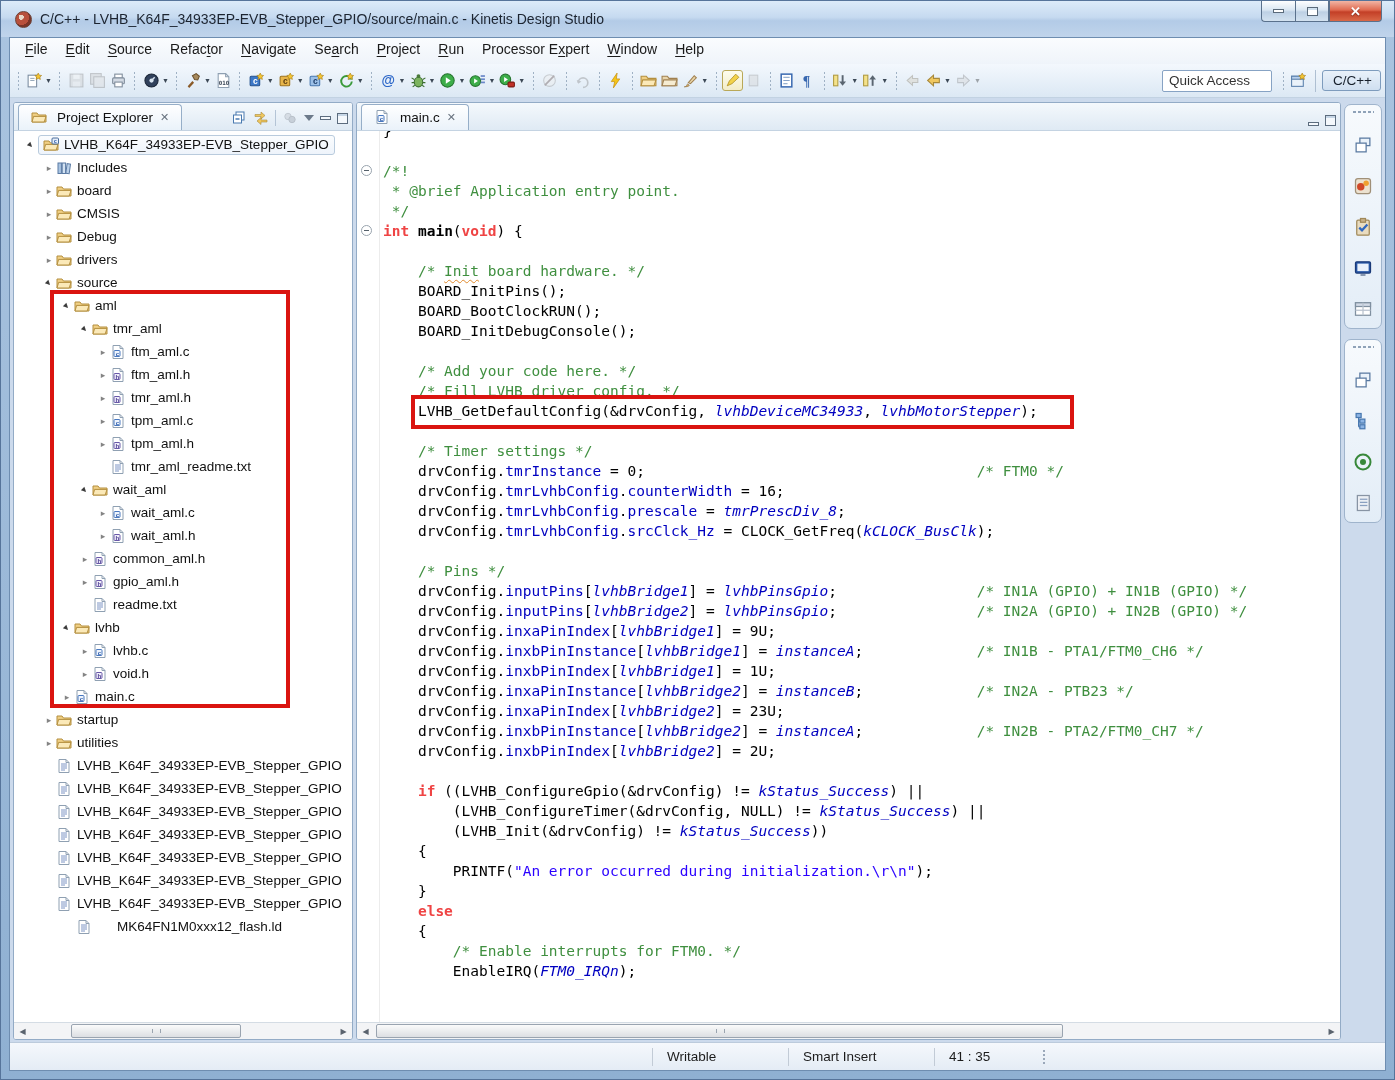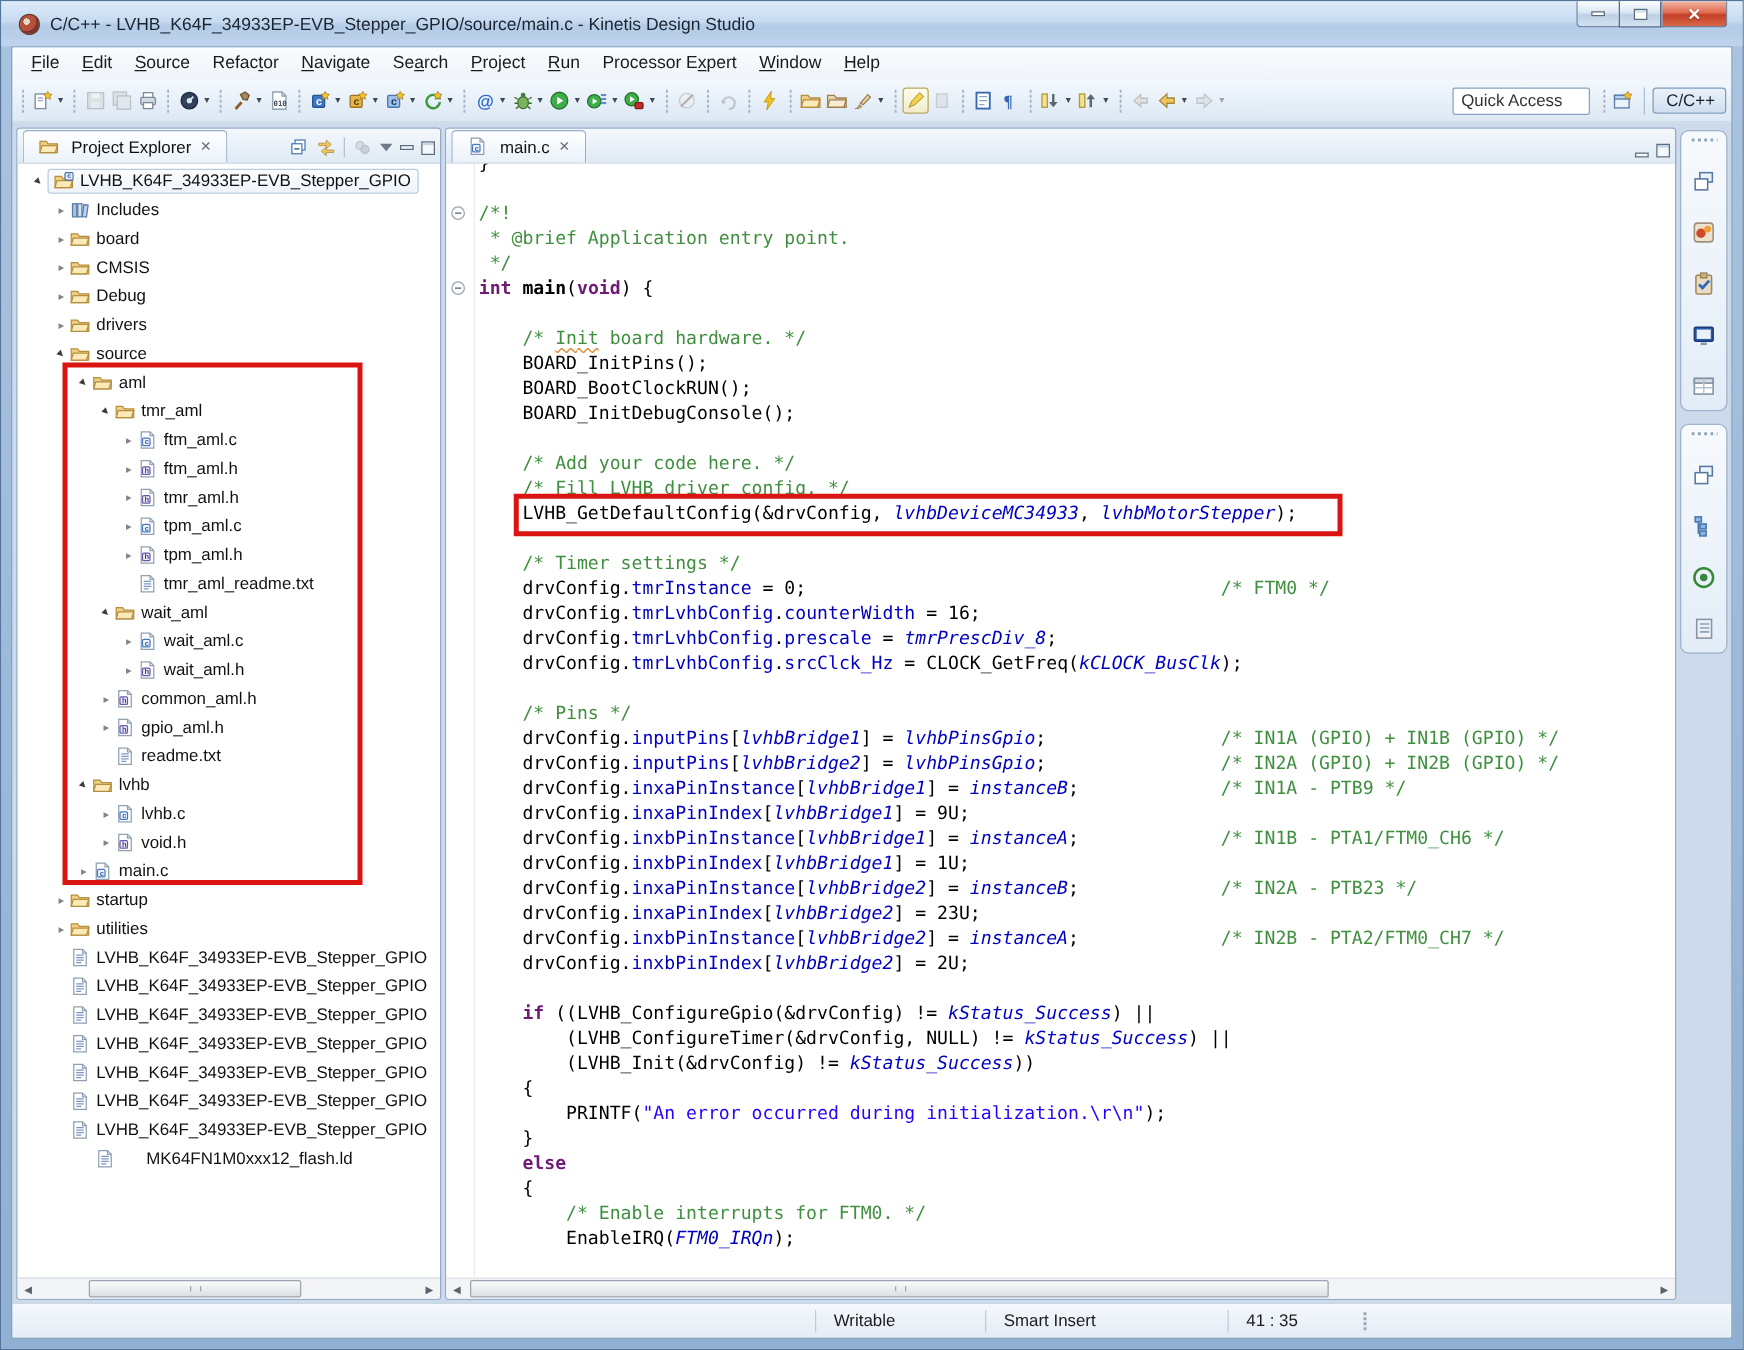--- a/index.html
+++ b/index.html
@@ -100,21 +100,21 @@
   
   .ed-content { flex:1; position:relative; overflow:hidden; background:#fff; }
   .code { position:relative; margin-top:-10px; }
   .gutterline { position:absolute; left:22px; top:0; bottom:0; border-left:1px solid #ececec; }
   .cl { height:20px; display:flex; white-space:pre; font-family:"DejaVu Sans Mono", monospace; font-size:14.5px; line-height:20px; }
   .cl .fold { width:22px; flex:none; position:relative; }
   .fm { position:absolute; left:4px; top:4px; width:11px; height:11px; border:1px solid #99a4ae; border-radius:50%; background:#fff; }
   .fm::after { content:""; position:absolute; left:2px; right:2px; top:4px; border-top:1px solid #55606a; }
   .ct { padding-left:4px; }
   .sp { color:#000; }
-  .sk { color:#701a75; font-weight:bold; }
+  .sk { color:#ef4444; font-weight:bold; }
   .sb2 { color:#000; font-weight:bold; }
   .sc { color:#3f8f3f; }
   .scs { color:#3f8f3f; text-decoration:underline wavy #e08a2e 1px; text-underline-offset:3px; }
   .sf { color:#0000c0; }
   .se { color:#0000c0; font-style:italic; }
   .ss { color:#2a00ff; }
 
   
   .rail { width:38px; flex:none; display:flex; flex-direction:column; gap:10px; padding-top:2px; }
   .stack { border:1px solid #9fb4cc; border-radius:7px; background:linear-gradient(#f7fafd,#e3edf7);
@@ -122,21 +122,21 @@
   .handle { width:22px; height:4px;
             background-image:radial-gradient(circle,#8fa2b8 40%,transparent 45%); background-size:5px 4px; }
   .stack .ic { width:20px; height:20px; }
   .stack .ic svg { width:20px; height:20px; display:block; }
 
   
   .statusbar { height:28px; flex:none; display:flex; align-items:center; font-size:13.5px; color:#1c1c1c;
                background:linear-gradient(#f5f8fc,#e4ecf5); border-top:1px solid #bccbdc; }
   .sb-spacer { width:642px; flex:none; }
   .sb-cell { height:18px; display:flex; align-items:center; padding:0 14px; border-left:1px solid #c2cbd6; flex:none; }
-  .sb-w { width:136px; } .sb-i { width:146px; } .sb-p { width:106px;margin-left:48px; }
+  .sb-w { width:136px; } .sb-i { width:146px; } .sb-p { width:106px; }
   .sb-grip { width:4px; height:16px; margin-left:2px;
              background-image:radial-gradient(circle,#9aa8ba 40%,transparent 45%); background-size:4px 4px; }
 </style>
 </head>
 <body>
 
 <div class="window">
   <div class="titlebar">
     <span class="app-icon"></span>
     <span class="title-text">C/C++ - LVHB_K64F_34933EP-EVB_Stepper_GPIO/source/main.c - Kinetis Design Studio</span>
@@ -1022,21 +1022,20 @@
               <div class="cl"><span class="fold"></span><span class="ct"></span></div>
               <div class="cl"><span class="fold"></span><span class="ct"><span class="sc">    /* Timer settings */</span></span></div>
               <div class="cl"><span class="fold"></span><span class="ct"><span class="sp">    drvConfig.</span><span class="sf">tmrInstance</span><span class="sp"> = 0;</span><span class="sp">                                      </span><span class="sc">/* FTM0 */</span></span></div>
               <div class="cl"><span class="fold"></span><span class="ct"><span class="sp">    drvConfig.</span><span class="sf">tmrLvhbConfig</span><span class="sp">.</span><span class="sf">counterWidth</span><span class="sp"> = 16;</span></span></div>
               <div class="cl"><span class="fold"></span><span class="ct"><span class="sp">    drvConfig.</span><span class="sf">tmrLvhbConfig</span><span class="sp">.</span><span class="sf">prescale</span><span class="sp"> = </span><span class="se">tmrPrescDiv_8</span><span class="sp">;</span></span></div>
               <div class="cl"><span class="fold"></span><span class="ct"><span class="sp">    drvConfig.</span><span class="sf">tmrLvhbConfig</span><span class="sp">.</span><span class="sf">srcClck_Hz</span><span class="sp"> = CLOCK_GetFreq(</span><span class="se">kCLOCK_BusClk</span><span class="sp">);</span></span></div>
               <div class="cl"><span class="fold"></span><span class="ct"></span></div>
               <div class="cl"><span class="fold"></span><span class="ct"><span class="sc">    /* Pins */</span></span></div>
               <div class="cl"><span class="fold"></span><span class="ct"><span class="sp">    drvConfig.</span><span class="sf">inputPins</span><span class="sp">[</span><span class="se">lvhbBridge1</span><span class="sp">] = </span><span class="se">lvhbPinsGpio</span><span class="sp">;</span><span class="sp">                </span><span class="sc">/* IN1A (GPIO) + IN1B (GPIO) */</span></span></div>
               <div class="cl"><span class="fold"></span><span class="ct"><span class="sp">    drvConfig.</span><span class="sf">inputPins</span><span class="sp">[</span><span class="se">lvhbBridge2</span><span class="sp">] = </span><span class="se">lvhbPinsGpio</span><span class="sp">;</span><span class="sp">                </span><span class="sc">/* IN2A (GPIO) + IN2B (GPIO) */</span></span></div>
-              <div class="cl"><span class="fold"></span><span class="ct"><span class="sp">    drvConfig.</span><span class="sf">inxaPinInstance</span><span class="sp">[</span><span class="se">lvhbBridge1</span><span class="sp">] = </span><span class="se">instanceB</span><span class="sp">;</span><span class="sp">             </span><span class="sc">/* IN1A - PTB9 */</span></span></div>
               <div class="cl"><span class="fold"></span><span class="ct"><span class="sp">    drvConfig.</span><span class="sf">inxaPinIndex</span><span class="sp">[</span><span class="se">lvhbBridge1</span><span class="sp">] = 9U;</span></span></div>
               <div class="cl"><span class="fold"></span><span class="ct"><span class="sp">    drvConfig.</span><span class="sf">inxbPinInstance</span><span class="sp">[</span><span class="se">lvhbBridge1</span><span class="sp">] = </span><span class="se">instanceA</span><span class="sp">;</span><span class="sp">             </span><span class="sc">/* IN1B - PTA1/FTM0_CH6 */</span></span></div>
               <div class="cl"><span class="fold"></span><span class="ct"><span class="sp">    drvConfig.</span><span class="sf">inxbPinIndex</span><span class="sp">[</span><span class="se">lvhbBridge1</span><span class="sp">] = 1U;</span></span></div>
               <div class="cl"><span class="fold"></span><span class="ct"><span class="sp">    drvConfig.</span><span class="sf">inxaPinInstance</span><span class="sp">[</span><span class="se">lvhbBridge2</span><span class="sp">] = </span><span class="se">instanceB</span><span class="sp">;</span><span class="sp">             </span><span class="sc">/* IN2A - PTB23 */</span></span></div>
               <div class="cl"><span class="fold"></span><span class="ct"><span class="sp">    drvConfig.</span><span class="sf">inxaPinIndex</span><span class="sp">[</span><span class="se">lvhbBridge2</span><span class="sp">] = 23U;</span></span></div>
               <div class="cl"><span class="fold"></span><span class="ct"><span class="sp">    drvConfig.</span><span class="sf">inxbPinInstance</span><span class="sp">[</span><span class="se">lvhbBridge2</span><span class="sp">] = </span><span class="se">instanceA</span><span class="sp">;</span><span class="sp">             </span><span class="sc">/* IN2B - PTA2/FTM0_CH7 */</span></span></div>
               <div class="cl"><span class="fold"></span><span class="ct"><span class="sp">    drvConfig.</span><span class="sf">inxbPinIndex</span><span class="sp">[</span><span class="se">lvhbBridge2</span><span class="sp">] = 2U;</span></span></div>
               <div class="cl"><span class="fold"></span><span class="ct"></span></div>
               <div class="cl"><span class="fold"></span><span class="ct"><span class="sp">    </span><span class="sk">if</span><span class="sp"> ((LVHB_ConfigureGpio(&amp;drvConfig) != </span><span class="se">kStatus_Success</span><span class="sp">) ||</span></span></div>
               <div class="cl"><span class="fold"></span><span class="ct"><span class="sp">        (LVHB_ConfigureTimer(&amp;drvConfig, NULL) != </span><span class="se">kStatus_Success</span><span class="sp">) ||</span></span></div>

